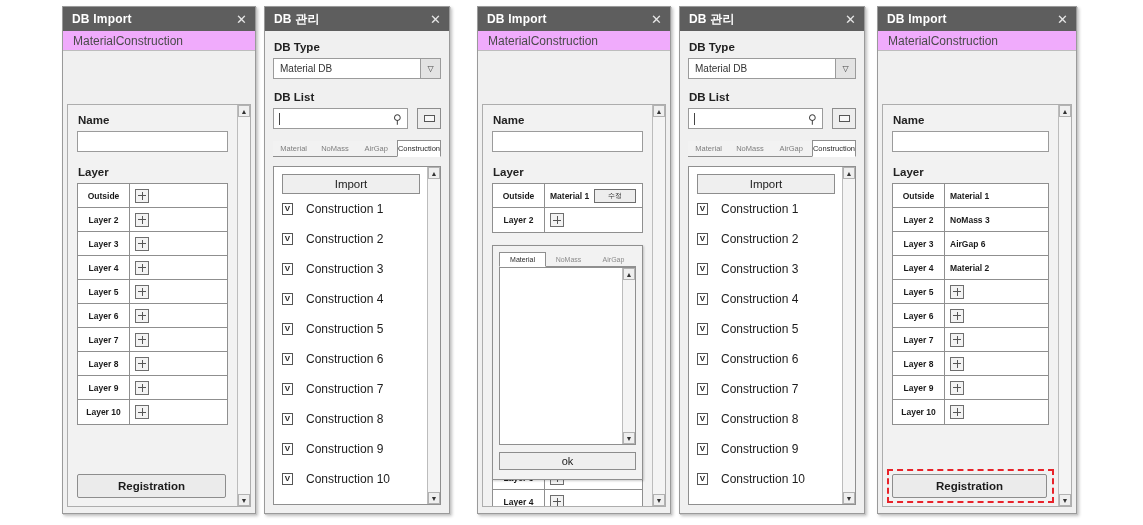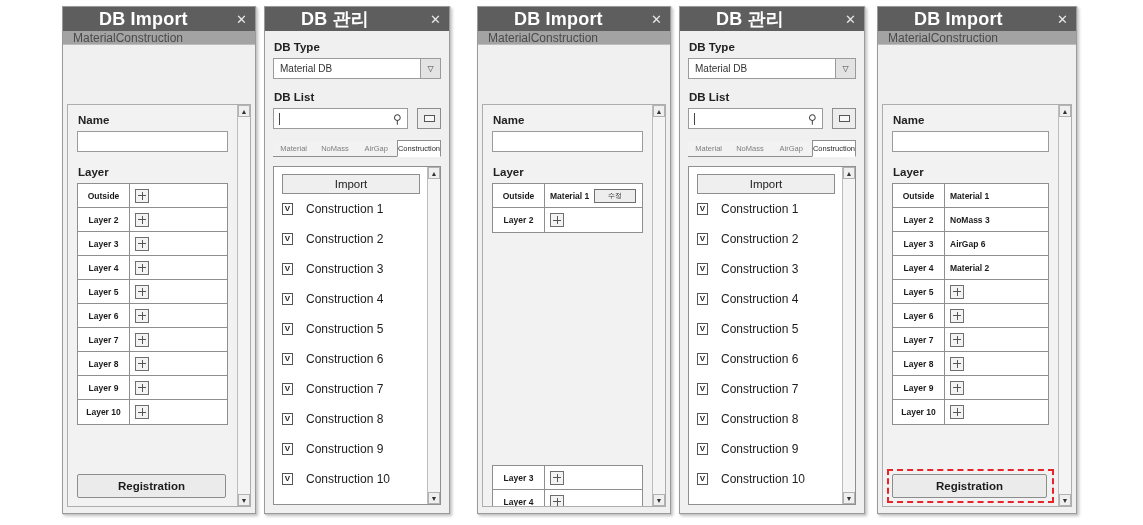--- a/index.html
+++ b/index.html
@@ -7,25 +7,25 @@
        font-family:"Liberation Sans","DejaVu Sans",sans-serif;
        -webkit-font-smoothing:none;}
 
   .panel{position:absolute;background:#f0f0f0;border:1px solid #9a9a9a;
          box-shadow:1px 1px 0 #c8c8c8, 2px 2px 3px rgba(0,0,0,.25);
          box-sizing:border-box;overflow:hidden;}
 
   .titlebar{height:24px;background:#5e5e5e;color:#ffffff;
             display:flex;align-items:center;justify-content:space-between;
             padding:0 8px 0 9px;box-sizing:border-box;}
-  .titlebar .ttl{font-size:18px;font-weight:bold;letter-spacing:.2px;margin-left:27px;}
+  .titlebar .ttl{font-size:12px;font-weight:bold;letter-spacing:.2px;}
   .closeico{font-size:13px;color:#e8e8e8;line-height:1;cursor:default;
             font-weight:bold;}
 
-  .subbar{height:14px;background:#a3a3a3;border-bottom:1px solid #bdbdbd;
+  .subbar{height:20px;background:#f0abfc;border-bottom:1px solid #bdbdbd;
           display:flex;align-items:center;padding-left:10px;box-sizing:border-box;
           color:#4a4a4a;font-size:12px;}
 
   .body{position:absolute;left:4px;right:4px;top:54px;bottom:6px;
         background:#f2f2f2;border:1px solid #adadad;box-sizing:border-box;margin-top:43px;}
 
   .inner{position:absolute;left:0;top:0;right:13px;bottom:0;overflow:hidden;
          padding:0 9px;box-sizing:border-box;}
 
   .flabel{font-size:11.5px;font-weight:bold;color:#222;margin:9px 0 5px 1px;}
@@ -342,20 +342,35 @@
               <span class="sqbtn"></span>
             </div>
           </div>
         </div>
     </div>
     <div class="vscroll">
       <div class="vsbtn top">▲</div>
       <div class="vsbtn bot">▼</div>
     </div>
 
+    <div class="popup" style="left:9px;right:22px;top:140px;height:235px;">
+      <div class="ptabrow">
+          <div class="ptab active">Material</div>
+          <div class="ptab">NoMass</div>
+          <div class="ptab">AirGap</div>
+        </div>
+      <div class="plist">
+        <div style="position:absolute;left:0;top:0;right:12px;bottom:0;"></div>
+        <div class="vscroll">
+          <div class="vsbtn top">▲</div>
+          <div class="vsbtn bot">▼</div>
+        </div>
+      </div>
+      <div class="okbtn">ok</div>
+    </div>
   </div>
 </div>
 
 <div class="panel" id="p4" style="left:679px;top:6px;width:186px;height:508px;">
   <div class="titlebar">
     <span class="ttl">DB 관리</span>
     <span class="closeico">✕</span>
   </div>
   <div style="position:absolute;left:8px;right:8px;top:30px;bottom:8px;">
     <div class="flabel" style="margin-top:4px;">DB Type</div>

